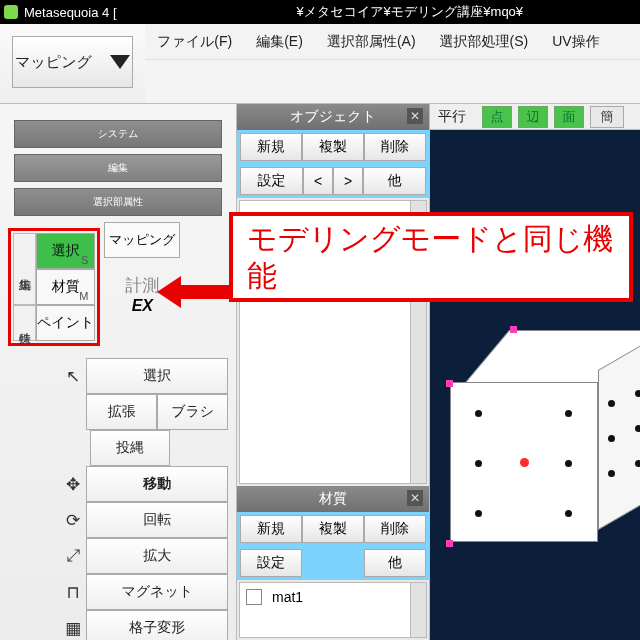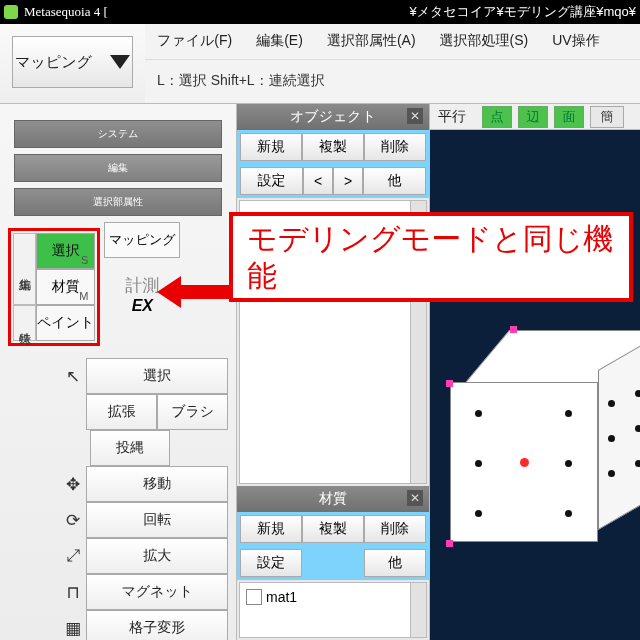--- a/index.html
+++ b/index.html
@@ -1,22 +1,22 @@
 <!DOCTYPE html>
 <html><head>
 <meta charset="utf-8">
 <style>
   * { box-sizing: border-box; margin: 0; padding: 0; font-family: "MS PGothic", sans-serif; }
   body { width: 640px; height: 640px; overflow: hidden; background: #f0f0f0; }
 
   
   .titlebar { height: 24px; background: #000; color: #fff; display: flex; align-items: center; padding: 0 4px; font-size: 13px; }
   .titlebar .appicon { width: 14px; height: 14px; background: #7fd84a; border-radius: 3px; margin-right: 6px; }
-  .titlebar .title-left { flex: 0 0 auto; font-family: Liberation Serif, serif; }
-  .titlebar .title-right { flex: 1 1 auto; text-align: right; padding-left: 180px; }
+  .titlebar .title-left { flex: 0 0 auto; }
+  .titlebar .title-right { flex: 1 1 auto; padding-left: 180px; }
 
   
   .toparea { height: 80px; display: flex; border-bottom: 1px solid #bbb; }
   .modepill { width: 145px; padding: 12px; background: linear-gradient(#fafafa,#eee); }
   .modepill-inner { height: 52px; border: 1px solid #aaa; background: linear-gradient(#fff,#e6e6e6); display: flex; align-items: center; justify-content: center; gap: 18px; font-size: 15px; color: #222; }
   .modepill-inner .tri { width: 0; height: 0; border-left: 10px solid transparent; border-right: 10px solid transparent; border-top: 14px solid #222; }
   .menubar { flex: 1; background: #f3f3f3; display: flex; flex-direction: column; }
   .menurow { height: 36px; display: flex; align-items: center; gap: 24px; padding: 0 12px; font-size: 14px; color: #222; border-bottom: 1px solid #ddd; }
   .hintrow { height: 44px; display: flex; align-items: center; padding: 0 12px; font-size: 14px; color: #333; }
 
@@ -50,21 +50,21 @@
   .midcol { width: 194px; background:#e8e8e8; border-left:1px solid #bbb; border-right:1px solid #bbb; display:flex; flex-direction:column; }
   .panelhead { height:26px; background:linear-gradient(#8a8a8a,#707070); color:#fff; display:flex; align-items:center; justify-content:center; font-size:14px; position:relative; }
   .panelhead .close { position:absolute; right:6px; top:4px; width:16px; height:16px; background:#555; color:#ddd; font-size:12px; display:flex; align-items:center; justify-content:center; }
   .panelbody { background:#7dd3fc; }
   .btnrow { display:flex; padding:3px; gap:0; }
   .btnrow .b { flex:1; height:28px; border:1px solid #aaa; background:linear-gradient(#fff,#e6e6e6); display:flex; align-items:center; justify-content:center; font-size:14px; }
   .objlist { height: 284px; background:#fff; border:1px solid #bbb; margin:2px; position:relative; }
   .objlist .scrollbar, .matlist .scrollbar { position:absolute; right:0; top:0; bottom:0; width:16px; background:#e2e2e2; border-left:1px solid #bbb; }
 
   .matlist { flex:1; background:#fff; border:1px solid #bbb; margin:2px; position:relative; padding:4px; }
-  .matrow { display:flex; align-items:center; gap:4px; font-size:14px; padding:2px; }
+  .matrow { display:flex; align-items:center; gap:10px; font-size:14px; padding:2px; }
   .swatch { width:16px; height:16px; border:1px solid #888; background:#fff; }
 
   
   .viewport { flex:1; position:relative; background:#f4f4f4; }
   .viewhead { height:26px; background:#efefef; display:flex; align-items:center; padding:0 8px; gap:6px; border-bottom:1px solid #bbb; }
   .viewhead .lab { font-size:14px; color:#222; margin-right:10px; }
   .tbtn { width:30px; height:22px; border:1px solid #6a6; background:#4cc24c; color:#073; display:flex; align-items:center; justify-content:center; font-size:13px; }
   .tbtn.gray { background:#e8e8e8; border:1px solid #aaa; color:#333; width:34px; }
   .canvas { position:absolute; left:0; right:0; bottom:0; top:26px; background:#0b1f3b; overflow:hidden; }
 
@@ -100,21 +100,20 @@
     </div>
   </div>
   <div class="menubar">
     <div class="menurow">
       <span>ファイル(F)</span>
       <span>編集(E)</span>
       <span>選択部属性(A)</span>
       <span>選択部処理(S)</span>
       <span>UV操作</span>
     </div>
-    <div class="hintrow">L：選択  Shift+L：連続選択</div>
   </div>
 </div>
 
 <div class="main">
 
   <div class="leftcol">
     <div class="panelbtn">システム</div>
     <div class="panelbtn medium">編集</div>
     <div class="panelbtn">選択部属性</div>
 
@@ -156,21 +155,21 @@
         <div class="toolicon"></div>
         <div class="toolcell">拡張</div>
         <div class="toolcell2">ブラシ</div>
       </div>
       <div class="toolrow">
         <div class="toolicon"></div>
         <div class="toolcell2">投縄</div>
       </div>
       <div class="toolrow single">
         <div class="toolicon">✥</div>
-        <div class="toolcell" style="width:160px;">移動</div>
+        <div class="toolcell" style="width:160px;font-weight:bold;">移動</div>
       </div>
       <div class="toolrow single">
         <div class="toolicon">⟳</div>
         <div class="toolcell" style="width:160px;">回転</div>
       </div>
       <div class="toolrow single">
         <div class="toolicon">⤢</div>
         <div class="toolcell" style="width:160px;">拡大</div>
       </div>
       <div class="toolrow single">

